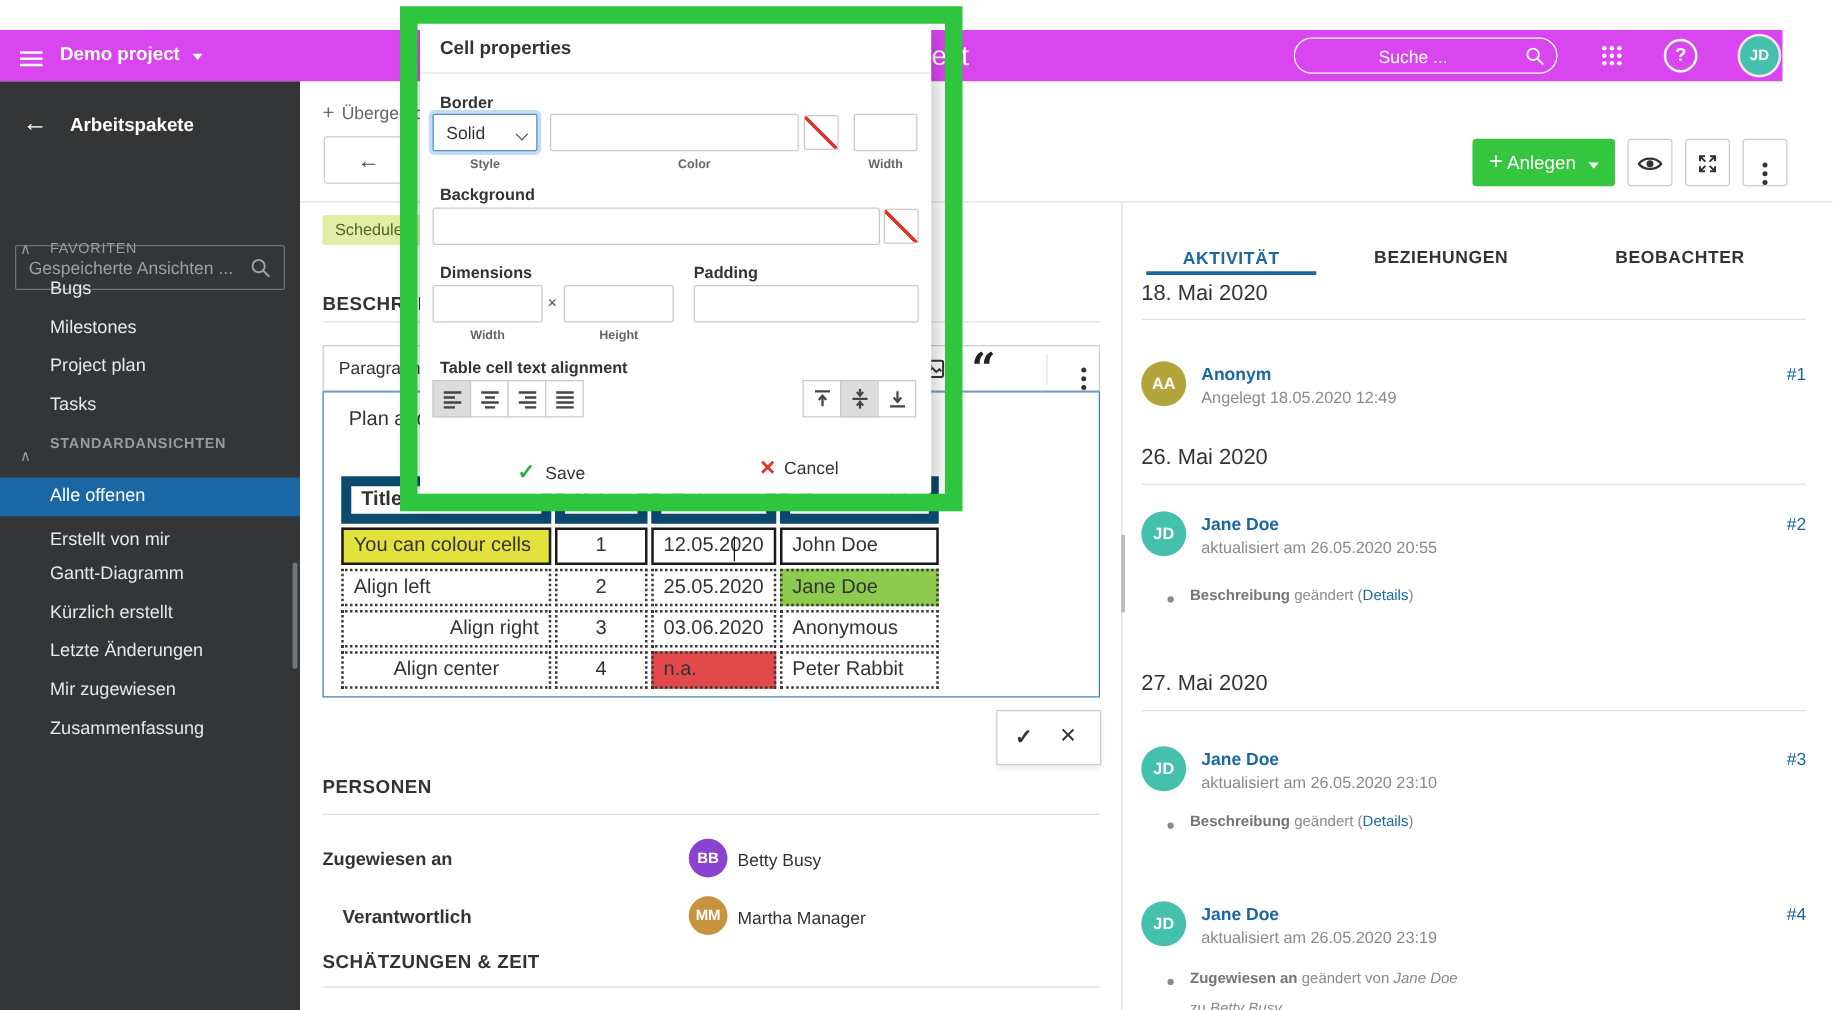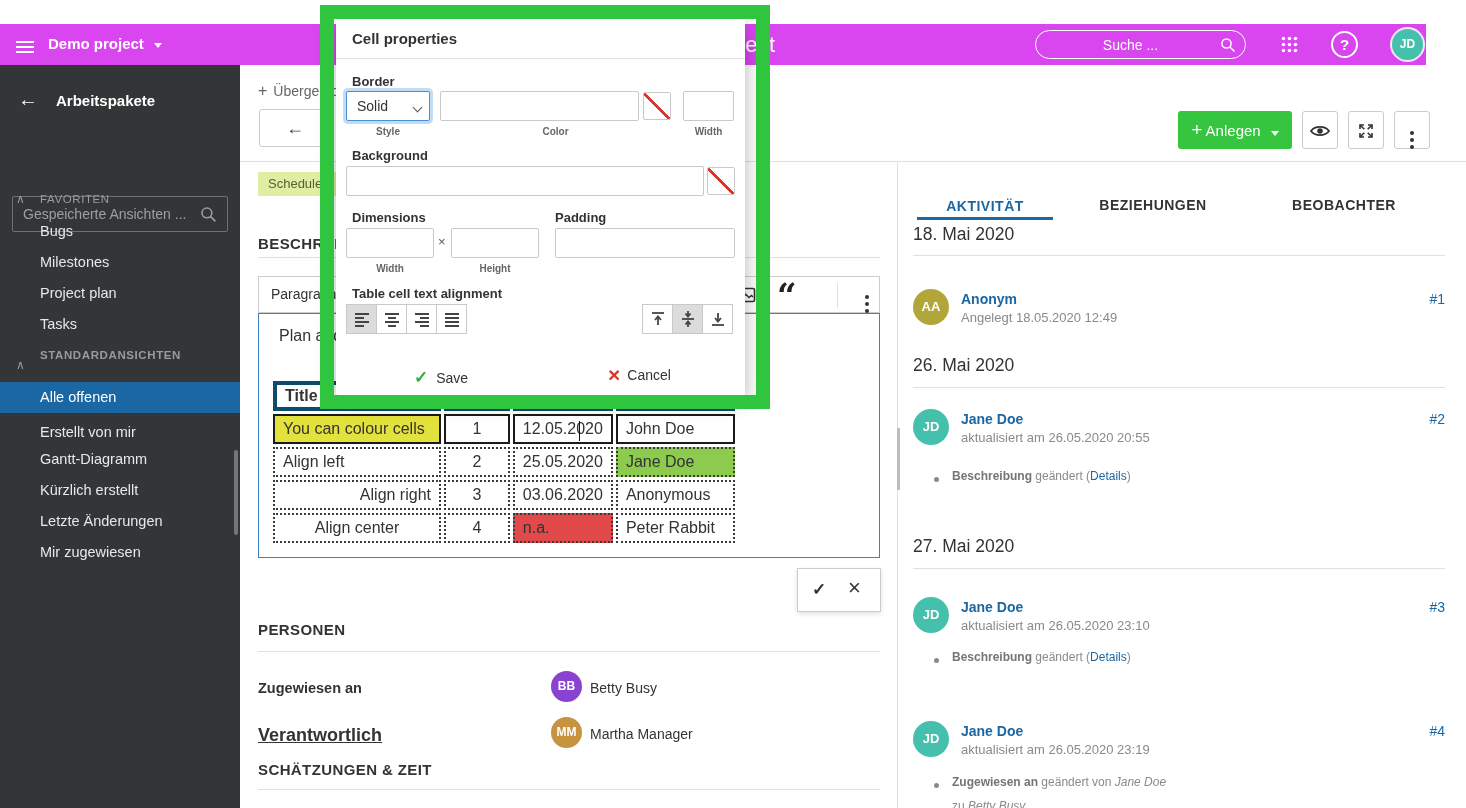--- a/index.html
+++ b/index.html
@@ -40,21 +40,21 @@
   .btn { background:#fff; border:1px solid #ccc; border-radius:3px; text-align:center; cursor:pointer; }
   .badge { left:258px; top:172px; width:100px; height:24px; background:#DFEDA5; border-radius:2px; color:#50632a; font-size:13px; line-height:24px; padding-left:10px; }
   .h2 { font-size:15px; font-weight:bold; letter-spacing:.4px; color:#333; }
   .greenbtn { left:1178px; top:111px; width:114px; height:38px; background:#35C53F; border-radius:3px; color:#fff; font-size:15px; line-height:38px; text-align:center; cursor:pointer; }
   .icobtn { width:36px; height:38px; line-height:36px; }
 
   
   .ed-toolbar { left:258px; top:276px; width:622px; height:37px; background:#fff; border:1px solid #ccc; }
   .ed-content { left:258px; top:313px; width:622px; height:245px; background:#fff; border:1px solid #3b82c4; }
   .wtable { border-collapse:separate; border-spacing:3px; table-layout:fixed; font-size:16px; }
-  .wtable th { border:4px solid #0c4a6e; font-weight:bold; padding:2px 8px; text-align:left; background:#fff; }
+  .wtable th { border:8px solid #0c4a6e; font-weight:bold; padding:2px 8px; text-align:left; background:#fff; }
   .wtable td { padding:4px 8px; }
   .solidc { border:2px solid #1a1a1a; }
   .dotc { border:2px dotted #3a3a3a; }
   .c-yellow { background:#E3E13C; }
   .c-green { background:#8CCB4D; }
   .c-red { background:#E2494A; }
   .tcenter { text-align:center; } .tright { text-align:right; }
   .cursorbar { position:absolute; left:64px; top:5px; width:1.5px; height:20px; background:#111; }
 
   
@@ -145,20 +145,21 @@
   <div class="abs sb-item" style="top:213px;">Project plan</div>
   <div class="abs sb-item" style="top:244px;">Tasks</div>
   <span class="abs sb-chev" style="left:16px;top:293px;">∧</span>
   <span class="abs sb-section" style="left:40px;top:284px;font-weight:bold;">STANDARDANSICHTEN</span>
   <div class="abs sb-item active" style="top:317px;">Alle offenen</div>
   <div class="abs sb-item" style="top:352px;">Erstellt von mir</div>
   <div class="abs sb-item" style="top:379px;">Gantt-Diagramm</div>
   <div class="abs sb-item" style="top:410px;">Kürzlich erstellt</div>
   <div class="abs sb-item" style="top:441px;">Letzte Änderungen</div>
   <div class="abs sb-item" style="top:472px;">Mir zugewiesen</div>
+  <div class="abs sb-item" style="top:503px;">Zusammenfassung</div>
   <div class="abs sb-thumb"></div>
 </div>
 
 <div class="abs graytext" style="left:258px;top:82px;">
   <span style="font-size:16px;margin-right:6px;">+</span><span>Übergeordnetes Arbeitspaket</span>
 </div>
 <div class="abs btn" style="left:259px;top:109px;width:72px;height:38px;line-height:36px;font-size:18px;color:#444;">
   <span>←</span>
 </div>
 <div class="abs greenbtn">
@@ -257,21 +258,21 @@
 <div class="abs" style="left:797px;top:568px;width:84px;height:44px;background:#fff;border:1px solid #ccc;box-shadow:0 2px 5px rgba(0,0,0,.12);">
   <span class="abs" style="left:14px;top:10px;font-size:17px;font-weight:bold;color:#333;cursor:pointer;"><span>✓</span></span>
   <span class="abs" style="left:50px;top:6px;font-size:22px;color:#333;cursor:pointer;"><span>×</span></span>
 </div>
 
 <div class="abs h2" style="left:258px;top:621px;">PERSONEN</div>
 <div class="abs divider" style="left:258px;top:651px;width:622px;height:1px;"></div>
 <div class="abs" style="left:258px;top:680px;font-size:14.5px;font-weight:bold;">Zugewiesen an</div>
 <div class="abs avatar av31" style="left:551px;top:671px;background:#8A42D0;">BB</div>
 <div class="abs" style="left:590px;top:680px;font-size:14px;">Betty Busy</div>
-<div class="abs" style="left:258px;top:725px;font-size:18px;font-weight:bold;text-decoration:underline;">Verantwortlich</div>
+<div class="abs" style="left:274px;top:725px;font-size:15px;font-weight:bold;">Verantwortlich</div>
 <div class="abs avatar av31" style="left:551px;top:717px;background:#C8933F;">MM</div>
 <div class="abs" style="left:590px;top:726px;font-size:14px;">Martha Manager</div>
 <div class="abs h2" style="left:258px;top:761px;">SCHÄTZUNGEN &amp; ZEIT</div>
 <div class="abs divider" style="left:258px;top:789px;width:622px;height:1px;"></div>
 
 <div class="abs tab active" style="left:917px;top:198px;width:136px;">AKTIVITÄT</div>
 <div class="abs" style="left:917px;top:217px;width:136px;height:3px;background:#1A67A3;"></div>
 <div class="abs tab" style="left:1085px;top:197px;width:136px;">BEZIEHUNGEN</div>
 <div class="abs tab" style="left:1282px;top:197px;width:124px;">BEOBACHTER</div>
 

